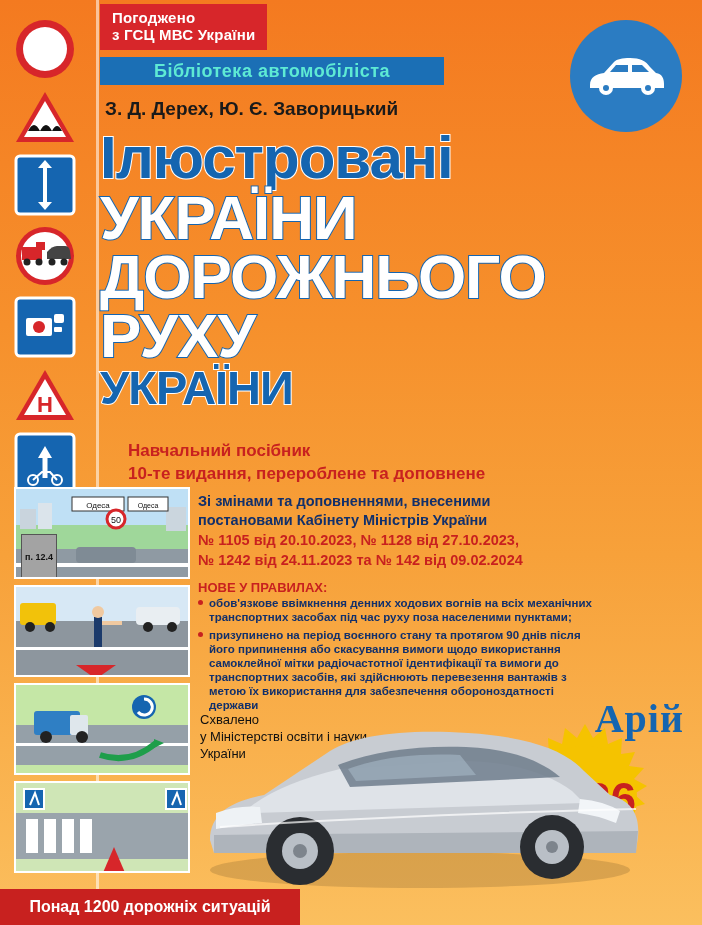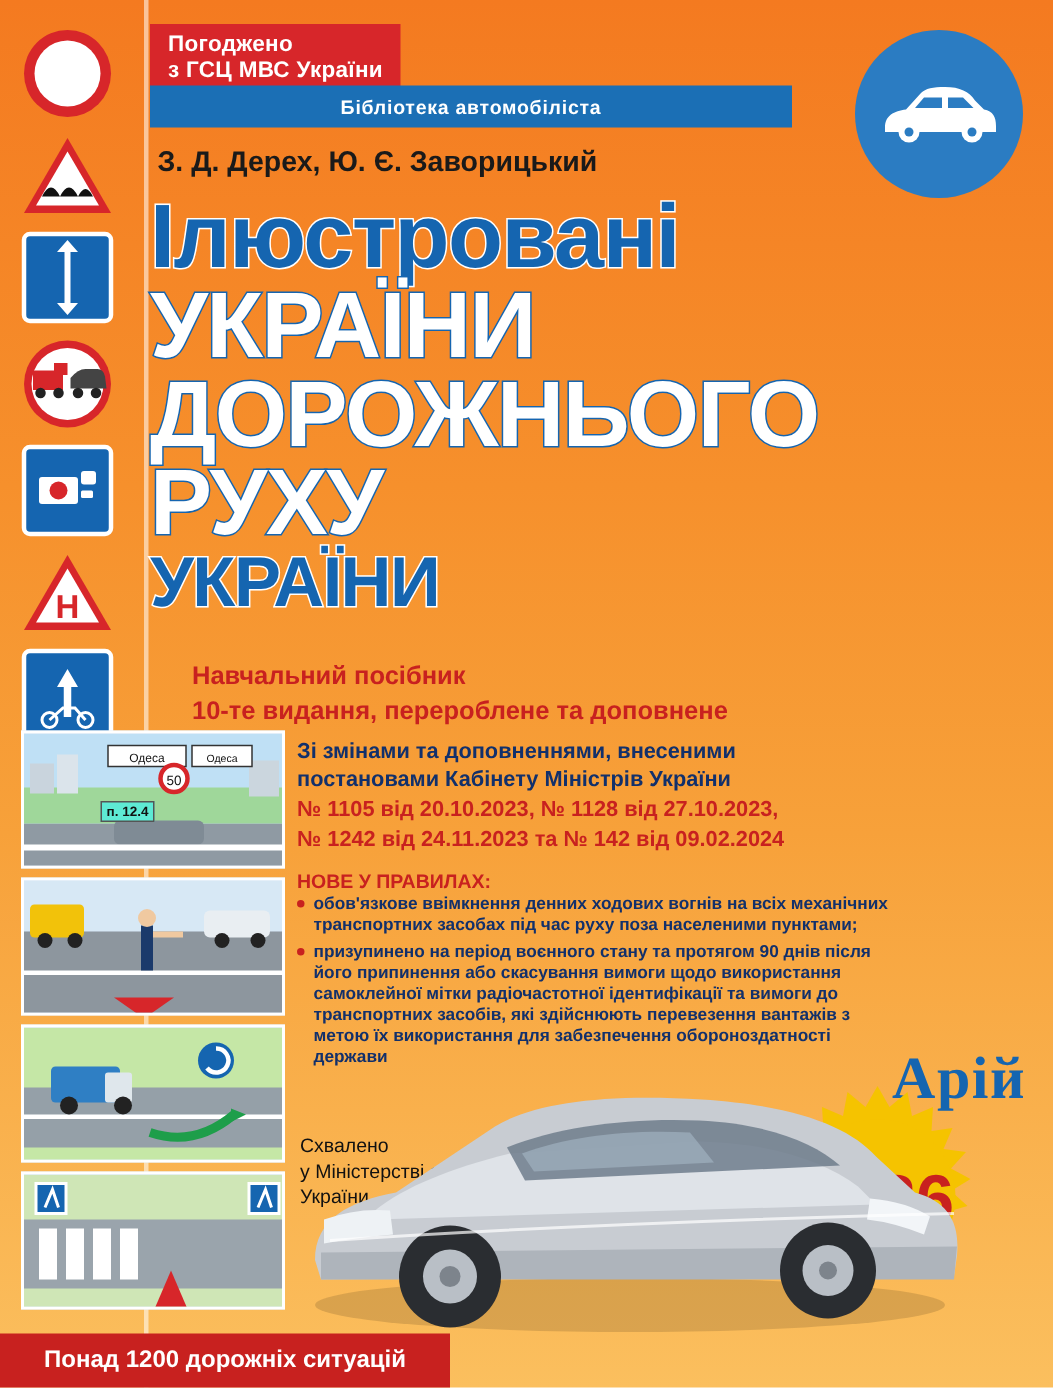--- a/index.html
+++ b/index.html
@@ -9,30 +9,30 @@
     background:#ffffff;
     position:relative;
     overflow:hidden;
   }
   .cover {
     position:absolute; inset:0;
     background: linear-gradient(180deg,#f47a20 0%, #f6902c 35%, #f7a13a 60%, #fbbf5e 100%);
   }
   
   .approve {
-    position:absolute; left:100px; top:16px;
+    position:absolute; left:100px; top:4px;
     background:#d7262a; color:#ffffff;
     padding:5px 12px 6px 12px;
     font-weight:bold; font-size:15px; line-height:1.15;
     letter-spacing:.2px;
   }
   .library-bar {
-    position:absolute; left:100px; top:57px; width:428px; height:28px;
+    position:absolute; left:100px; top:57px; width:344px; height:28px;
     background:#1b6fb5;
-    color:#ffffff; font-weight:bold; font-size:13px;
+    color:#5eead4; font-weight:bold; font-size:18px;
     display:flex; align-items:center; justify-content:center;
     letter-spacing:.5px;
   }
   .authors {
     position:absolute; left:105px; top:98px;
     color:#1a1a1a; font-weight:bold; font-size:19px;
   }
   
   .title-main {
     position:absolute; left:100px; top:130px; width:570px;
@@ -66,21 +66,21 @@
     position:absolute; left:198px; top:596px; width:400px;
     color:#12306b; font-size:11.5px; line-height:1.22; font-weight:bold;
   }
   .newrules li { list-style:none; position:relative; padding-left:11px; margin-bottom:4px; }
   .newrules li:before {
     content:""; position:absolute; left:0; top:4px;
     width:5px;height:5px;border-radius:50%; background:#c8211f;
   }
   .approved-by {
     position:absolute; left:200px; top:712px;
-    color:#111; font-size:13px; line-height:1.3;margin-top:44px;
+    color:#111; font-size:13px; line-height:1.3;
   }
   .publisher {
     position:absolute; right:18px; top:695px;
     font-family:"Liberation Serif", serif;
     font-size:40px; color:#1565b0; font-weight:bold; letter-spacing:1px;
   }
   .bottom-bar {
     position:absolute; left:0; bottom:0; width:300px; height:36px;
     background:#c8211f; color:#fff; font-weight:bold; font-size:16px;
     display:flex;align-items:center;justify-content:center;
@@ -100,22 +100,22 @@
     position:absolute; left:14px; top:18px; width:70px;
   }
   .sign { margin-bottom:9px; display:block; }
   
   .thumbs { position:absolute; left:14px; top:487px; width:140px; }
   .thumb {
     width:176px; height:92px; border:2px solid #ffffff; margin-bottom:6px;
     position:relative; overflow:hidden; background:#cfe3f2;
   }
   .thumb-label {
-    position:absolute; left:5px; top:45px; background:#5eead4; border:1px solid #555;
-    font-size:9px; padding:1px 3px; font-weight:bold; color:#111;margin-left:46px;
+    position:absolute; left:5px; top:45px; background:#a3a3a3; border:1px solid #555;
+    font-size:9px; padding:17px 3px; font-weight:bold; color:#111;
   }
   
   .car-photo {
     position:absolute; left:180px; bottom:30px; width:470px; height:200px;
   }
   .vline {
     position:absolute; left:96px; top:0; bottom:0; width:3px;
     background:rgba(255,255,255,.55);
   }
 </style>

